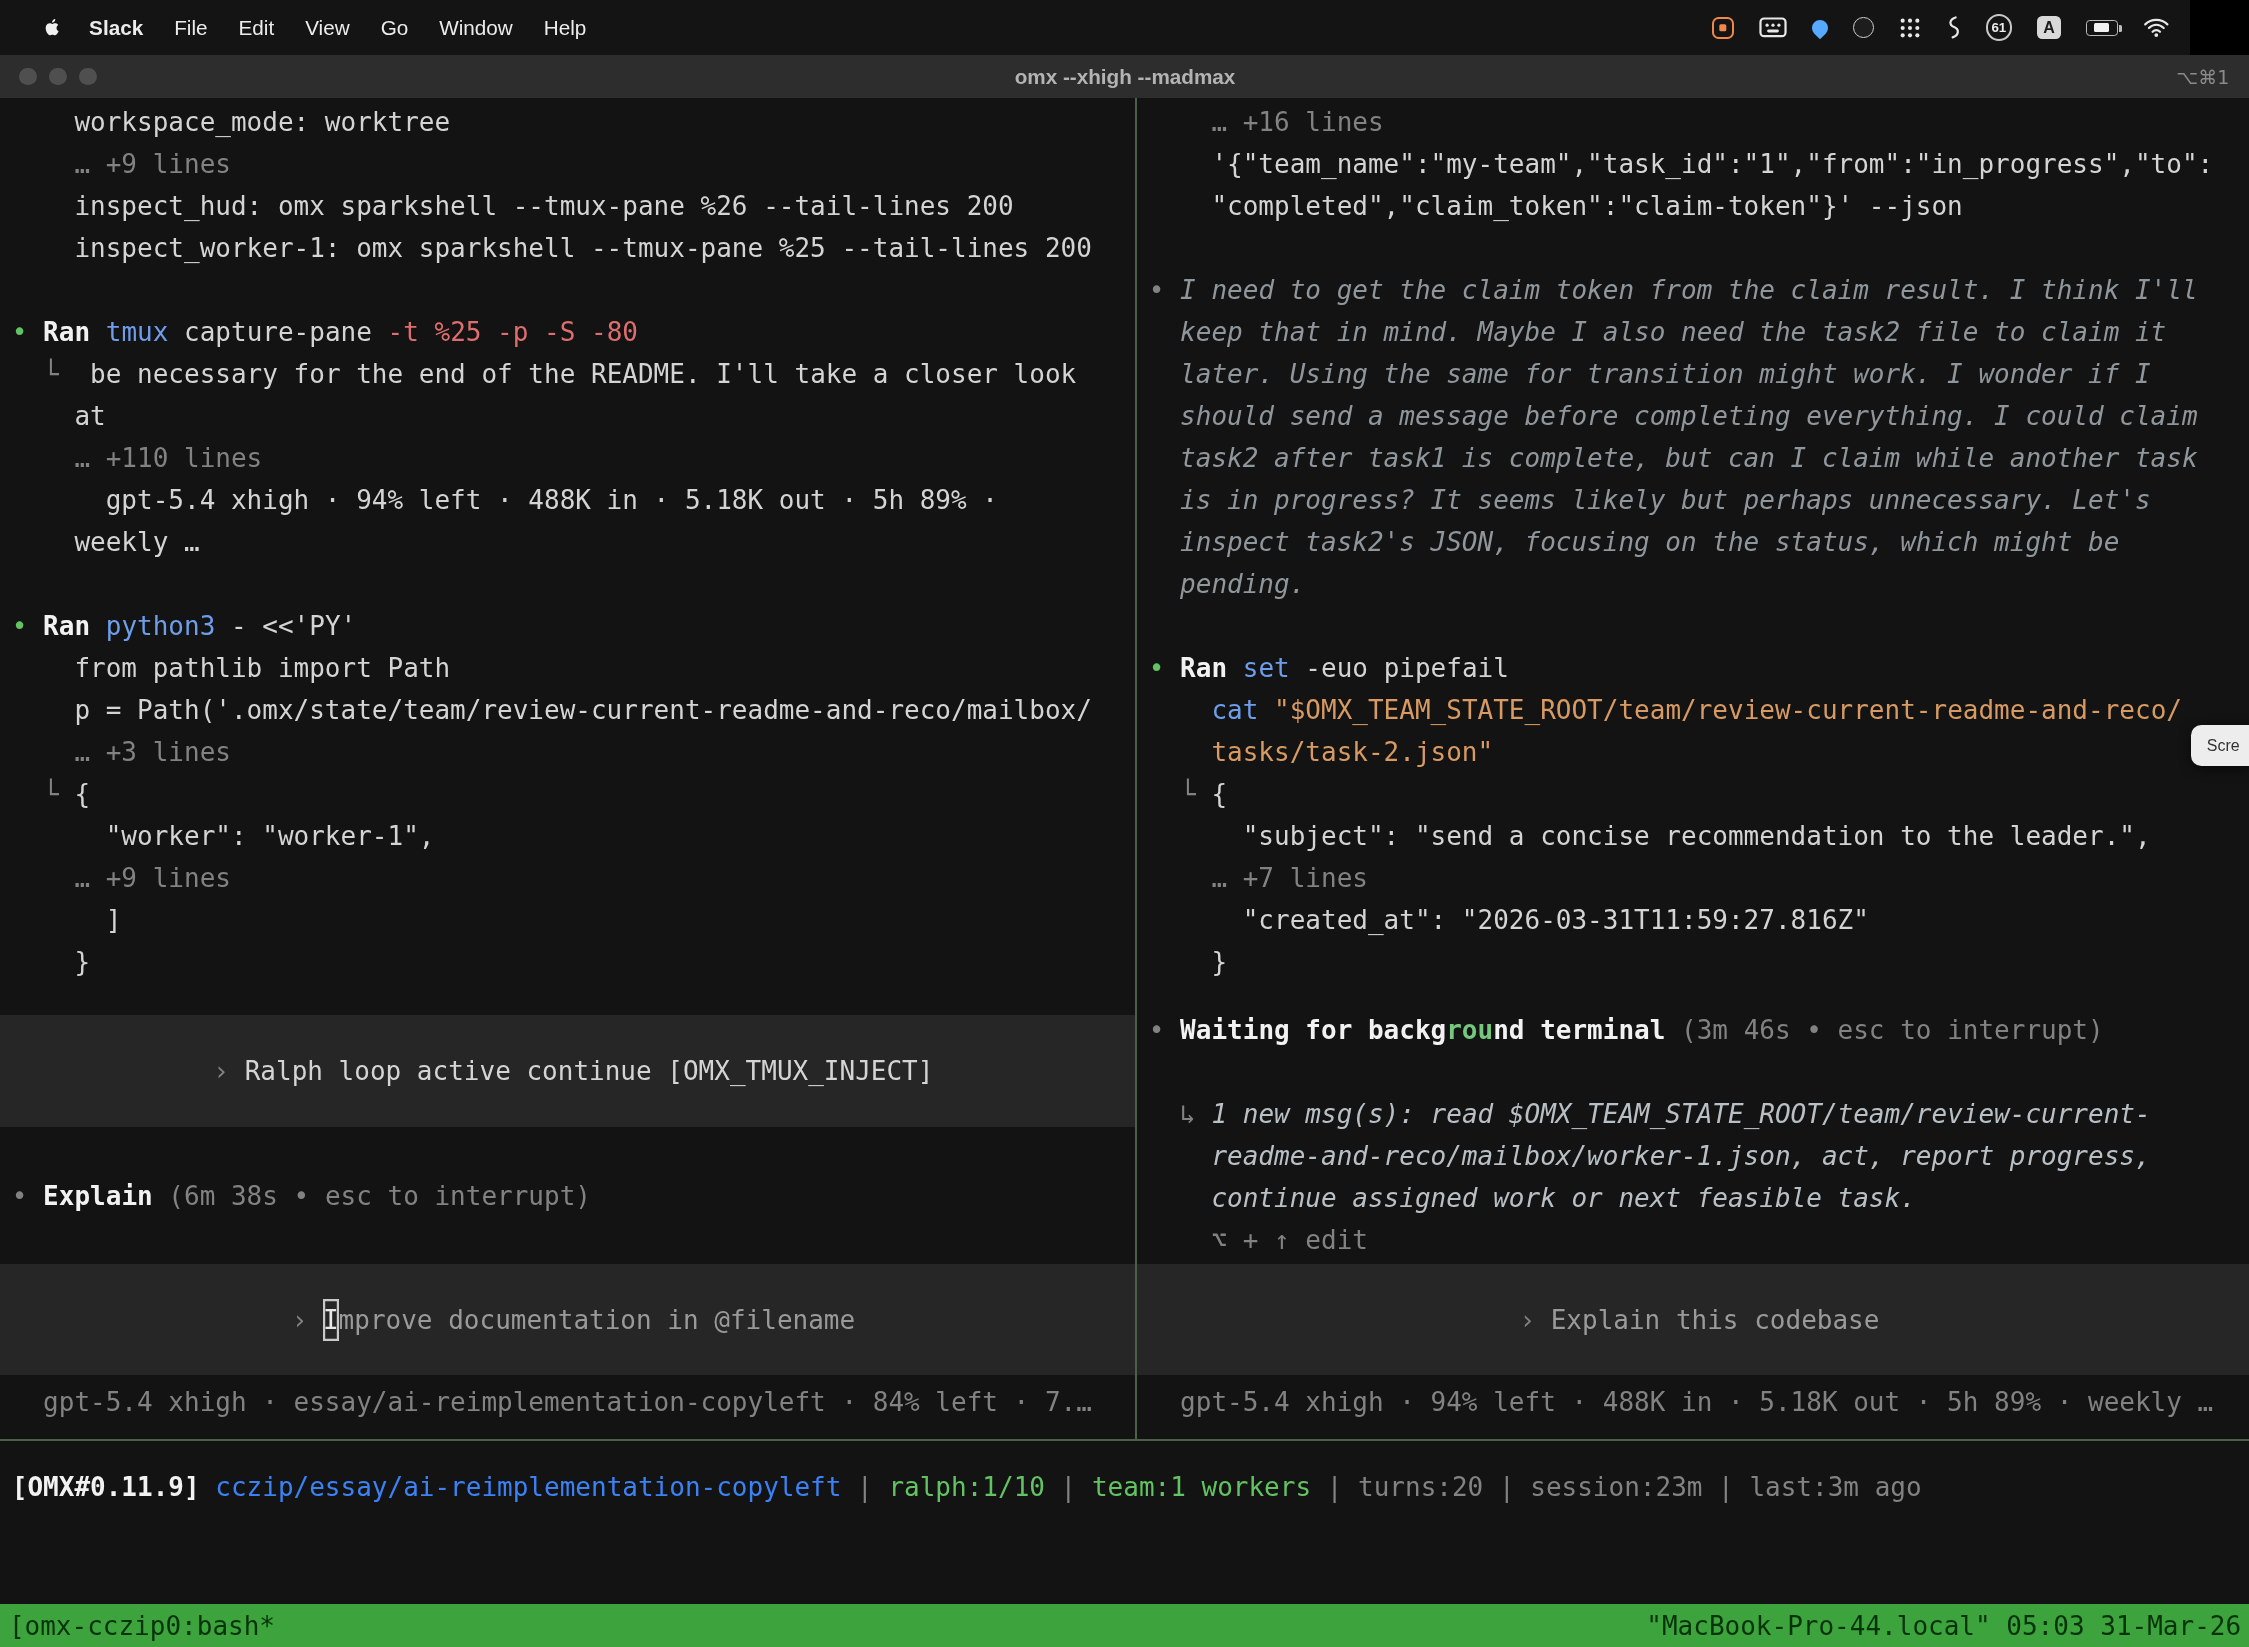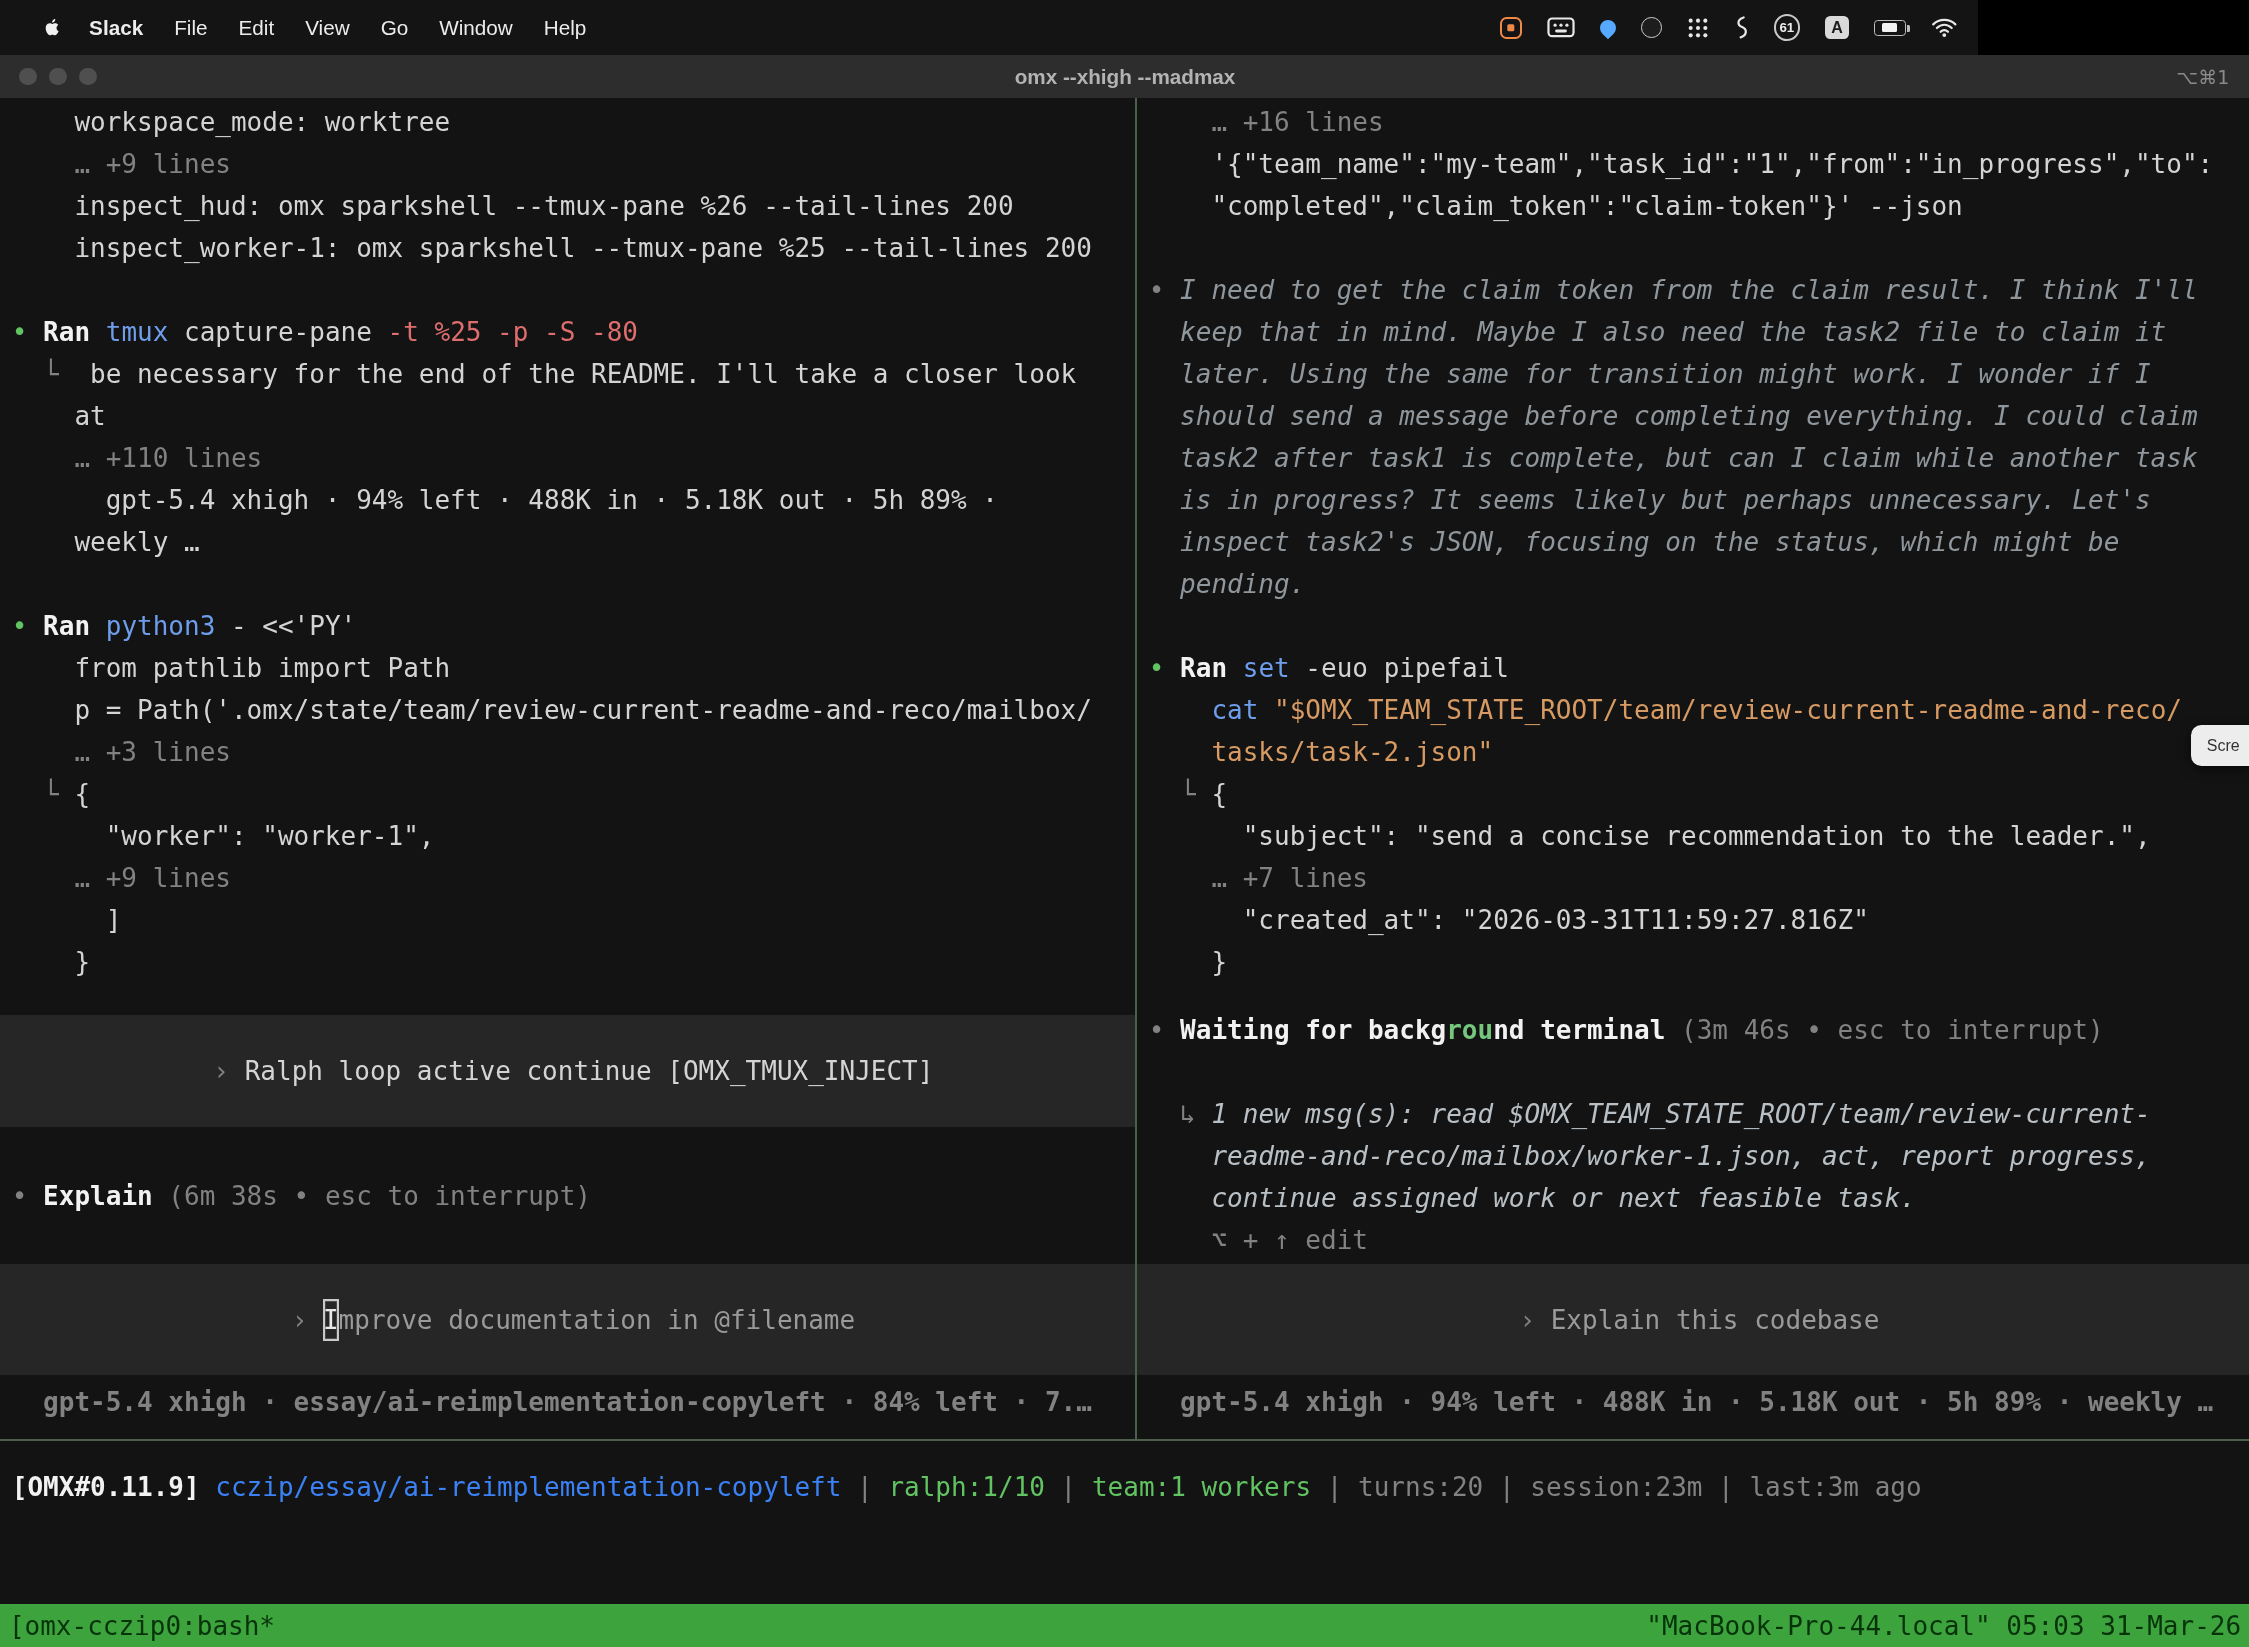--- a/index.html
+++ b/index.html
@@ -1,20 +1,20 @@
 <!DOCTYPE html>
 <html style="font-size:11.8px"><head>
 <meta charset="utf-8">
 <style>
   * { margin:0; padding:0; box-sizing:border-box; }
   html,body { width:2250px; height:1648px; background:#000; overflow:hidden; }
   body { position:relative; font-family:"DejaVu Sans Mono", monospace; }
 
   
-  .menubar { position:absolute; top:0; left:0; width:1978px; height:55px; background:#141414;
+  .menubar { position:absolute; top:0; left:0; width:2190px; height:55px; background:#141414;
              display:flex; align-items:center; color:#ececec;
              font-family:"Liberation Sans","DejaVu Sans",sans-serif; font-size:20.7px; z-index:40; }
   .apple { margin-left:31px; padding:0 11.8px; display:flex; align-items:center; }
   .menu-item { padding:0 15.5px; white-space:nowrap; }
   .menu-item.app { font-weight:700; }
   .mb-right { margin-left:auto; display:flex; align-items:center; gap:25px; padding-right:20.7px; }
   .mb-ic { display:flex; align-items:center; justify-content:center; }
   .rec { width:22px; height:22px; border:2.2px solid #f08848; border-radius:6.6px; position:relative; }
   .rec::after { content:""; position:absolute; left:50%; top:50%; width:7.4px; height:7.4px;
                 transform:translate(-50%,-50%); background:#f08848; border-radius:1.5px; }
@@ -46,21 +46,21 @@
   .pane.left  { left:0; width:1135px; }
   .pane.right { left:1137px; width:1113px; }
   .vdiv { position:absolute; left:1135px; top:0; width:1.5px; height:1342px; background:#4b5f4b; }
   .hdiv { position:absolute; left:0; top:1342px; width:2250px; height:1.5px; background:#4b5f4b; }
 
   .abs { position:absolute; left:11.8px; right:0; white-space:pre; }
   .block-a { top:4.4px; }
   .working { top:1078px; }
   .waiting { top:912px; }
   .mailbox { top:996px; }
-  .footer  { top:1284px;font-weight:bold; }
+  .footer  { top:1284px; }
   .band { position:absolute; left:0; width:100%; background:#262626; display:flex;
           flex-direction:column; justify-content:center; white-space:pre; }
   .band .inner { padding-left:11.8px;text-align:center; }
   .band-ralph  { top:918px; height:112px; }
   .band-prompt { top:1167px; height:111px; }
   .tl { height:42px; white-space:pre; }
 
   .abs-status { position:absolute; top:1369px; left:11.8px; right:0; white-space:pre; }
 
   

